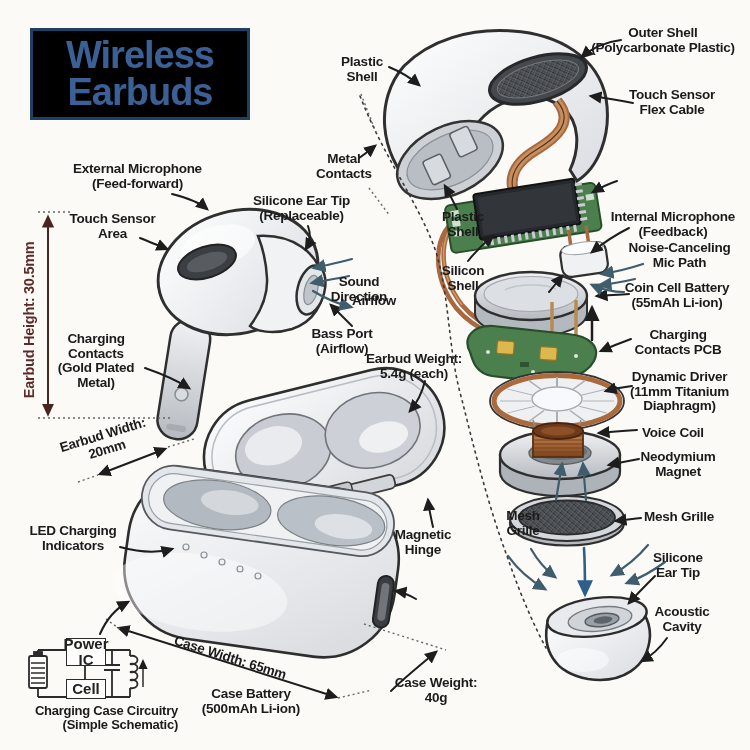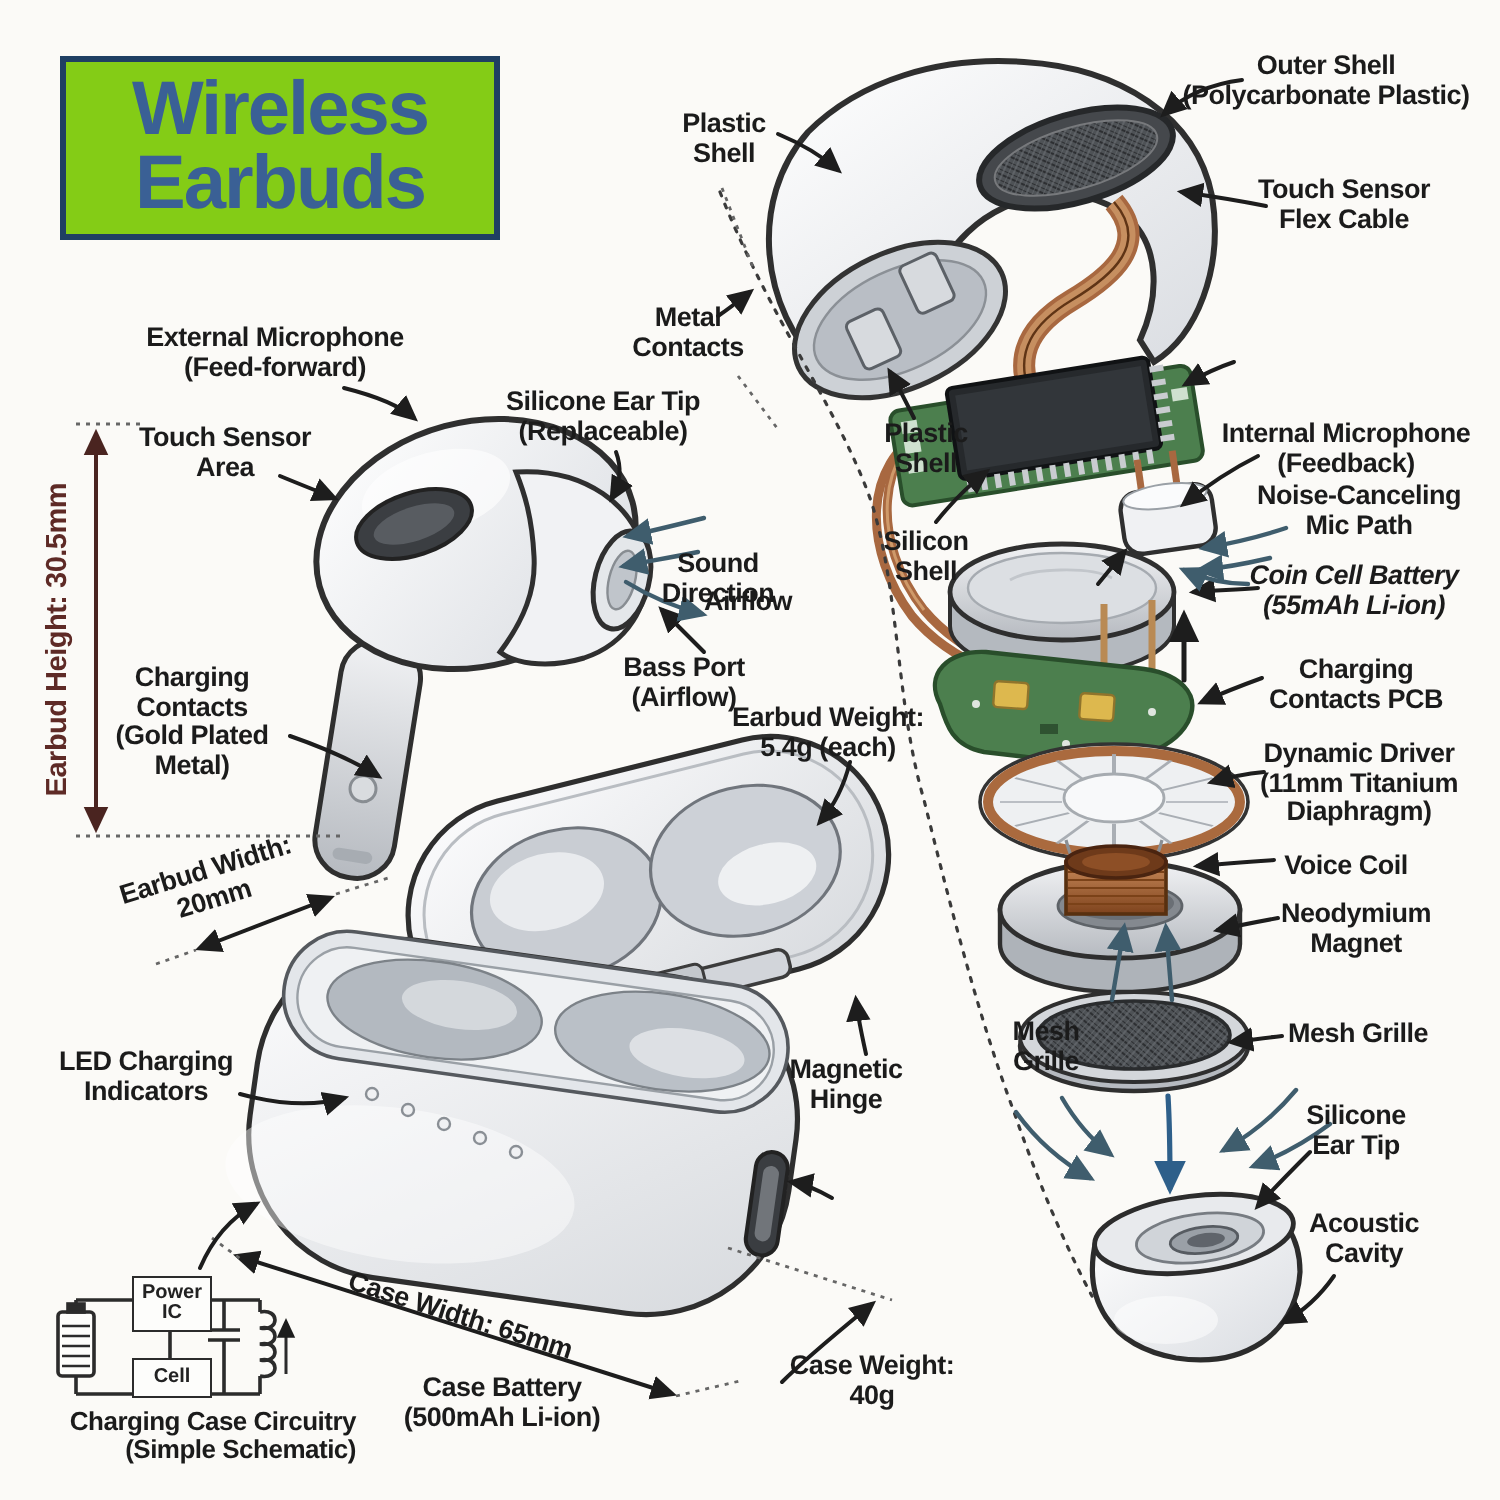--- a/index.html
+++ b/index.html
@@ -2,24 +2,24 @@
 <html><head>
 <meta charset="utf-8">
 <style>
   html,body{margin:0;padding:0;background:#efeeea;}
   .stage{position:relative;width:750px;height:750px;background:#fbfaf7;overflow:hidden;
          font-family:"Liberation Sans",sans-serif;}
   .lbl{position:absolute;font-weight:bold;font-size:13.5px;line-height:1.08;color:#1b1b1b;
        text-align:center;white-space:pre-line;letter-spacing:-0.25px;}
   .maroon{color:#5e2a26;font-size:14.5px;}
   .title-box{position:absolute;left:30px;top:28px;width:214px;height:86px;border:3px solid #1f3f63;
-       background:#84cc16;display:flex;flex-direction:column;align-items:center;justify-content:center;}
+       background:#000000;display:flex;flex-direction:column;align-items:center;justify-content:center;}
   .title-box span{font-weight:bold;font-size:38px;line-height:0.98;color:#3a6095;letter-spacing:-1px;}
   .schem-box{position:absolute;border:1.6px solid #2b2b2b;background:#fdfdfb;display:flex;
-       align-items:center;justify-content:center;font-weight:bold;font-size:10px;line-height:1.05;
+       align-items:center;justify-content:center;font-weight:bold;font-size:15px;line-height:1.05;
        text-align:center;white-space:pre-line;color:#222;}
   svg{position:absolute;left:0;top:0;}
 </style>
 </head>
 <body>
 
 <div class="stage">
 
 <svg width="750" height="750" viewBox="0 0 750 750">
   <defs>
@@ -339,21 +339,21 @@
 Shell</div>
   <div class="lbl" style="left:598px;top:210px;width:150px;">Internal Microphone
 (Feedback)</div>
   <div class="lbl" style="left:612px;top:241px;width:135px;">Noise-Canceling
 Mic Path</div>
   <div class="lbl" style="left:428px;top:264px;width:70px;">Silicon
 Shell</div>
   <div class="lbl" style="left:320px;top:238px;width:78px;margin-top:37px;">Sound
 Direction</div>
   <div class="lbl" style="left:340px;top:294px;width:68px;">Airflow</div>
-  <div class="lbl" style="left:606px;top:281px;width:142px;font-style:italic;">Coin Cell Battery
+  <div class="lbl" style="left:606px;top:281px;width:142px;">Coin Cell Battery
 (55mAh Li-ion)</div>
   <div class="lbl" style="left:298px;top:327px;width:88px;">Bass Port
 (Airflow)</div>
   <div class="lbl" style="left:612px;top:328px;width:132px;">Charging
 Contacts PCB</div>
   <div class="lbl" style="left:40px;top:332px;width:112px;">Charging
 Contacts
 (Gold Plated
 Metal)</div>
   <div class="lbl" style="left:612px;top:370px;width:135px;">Dynamic Driver

